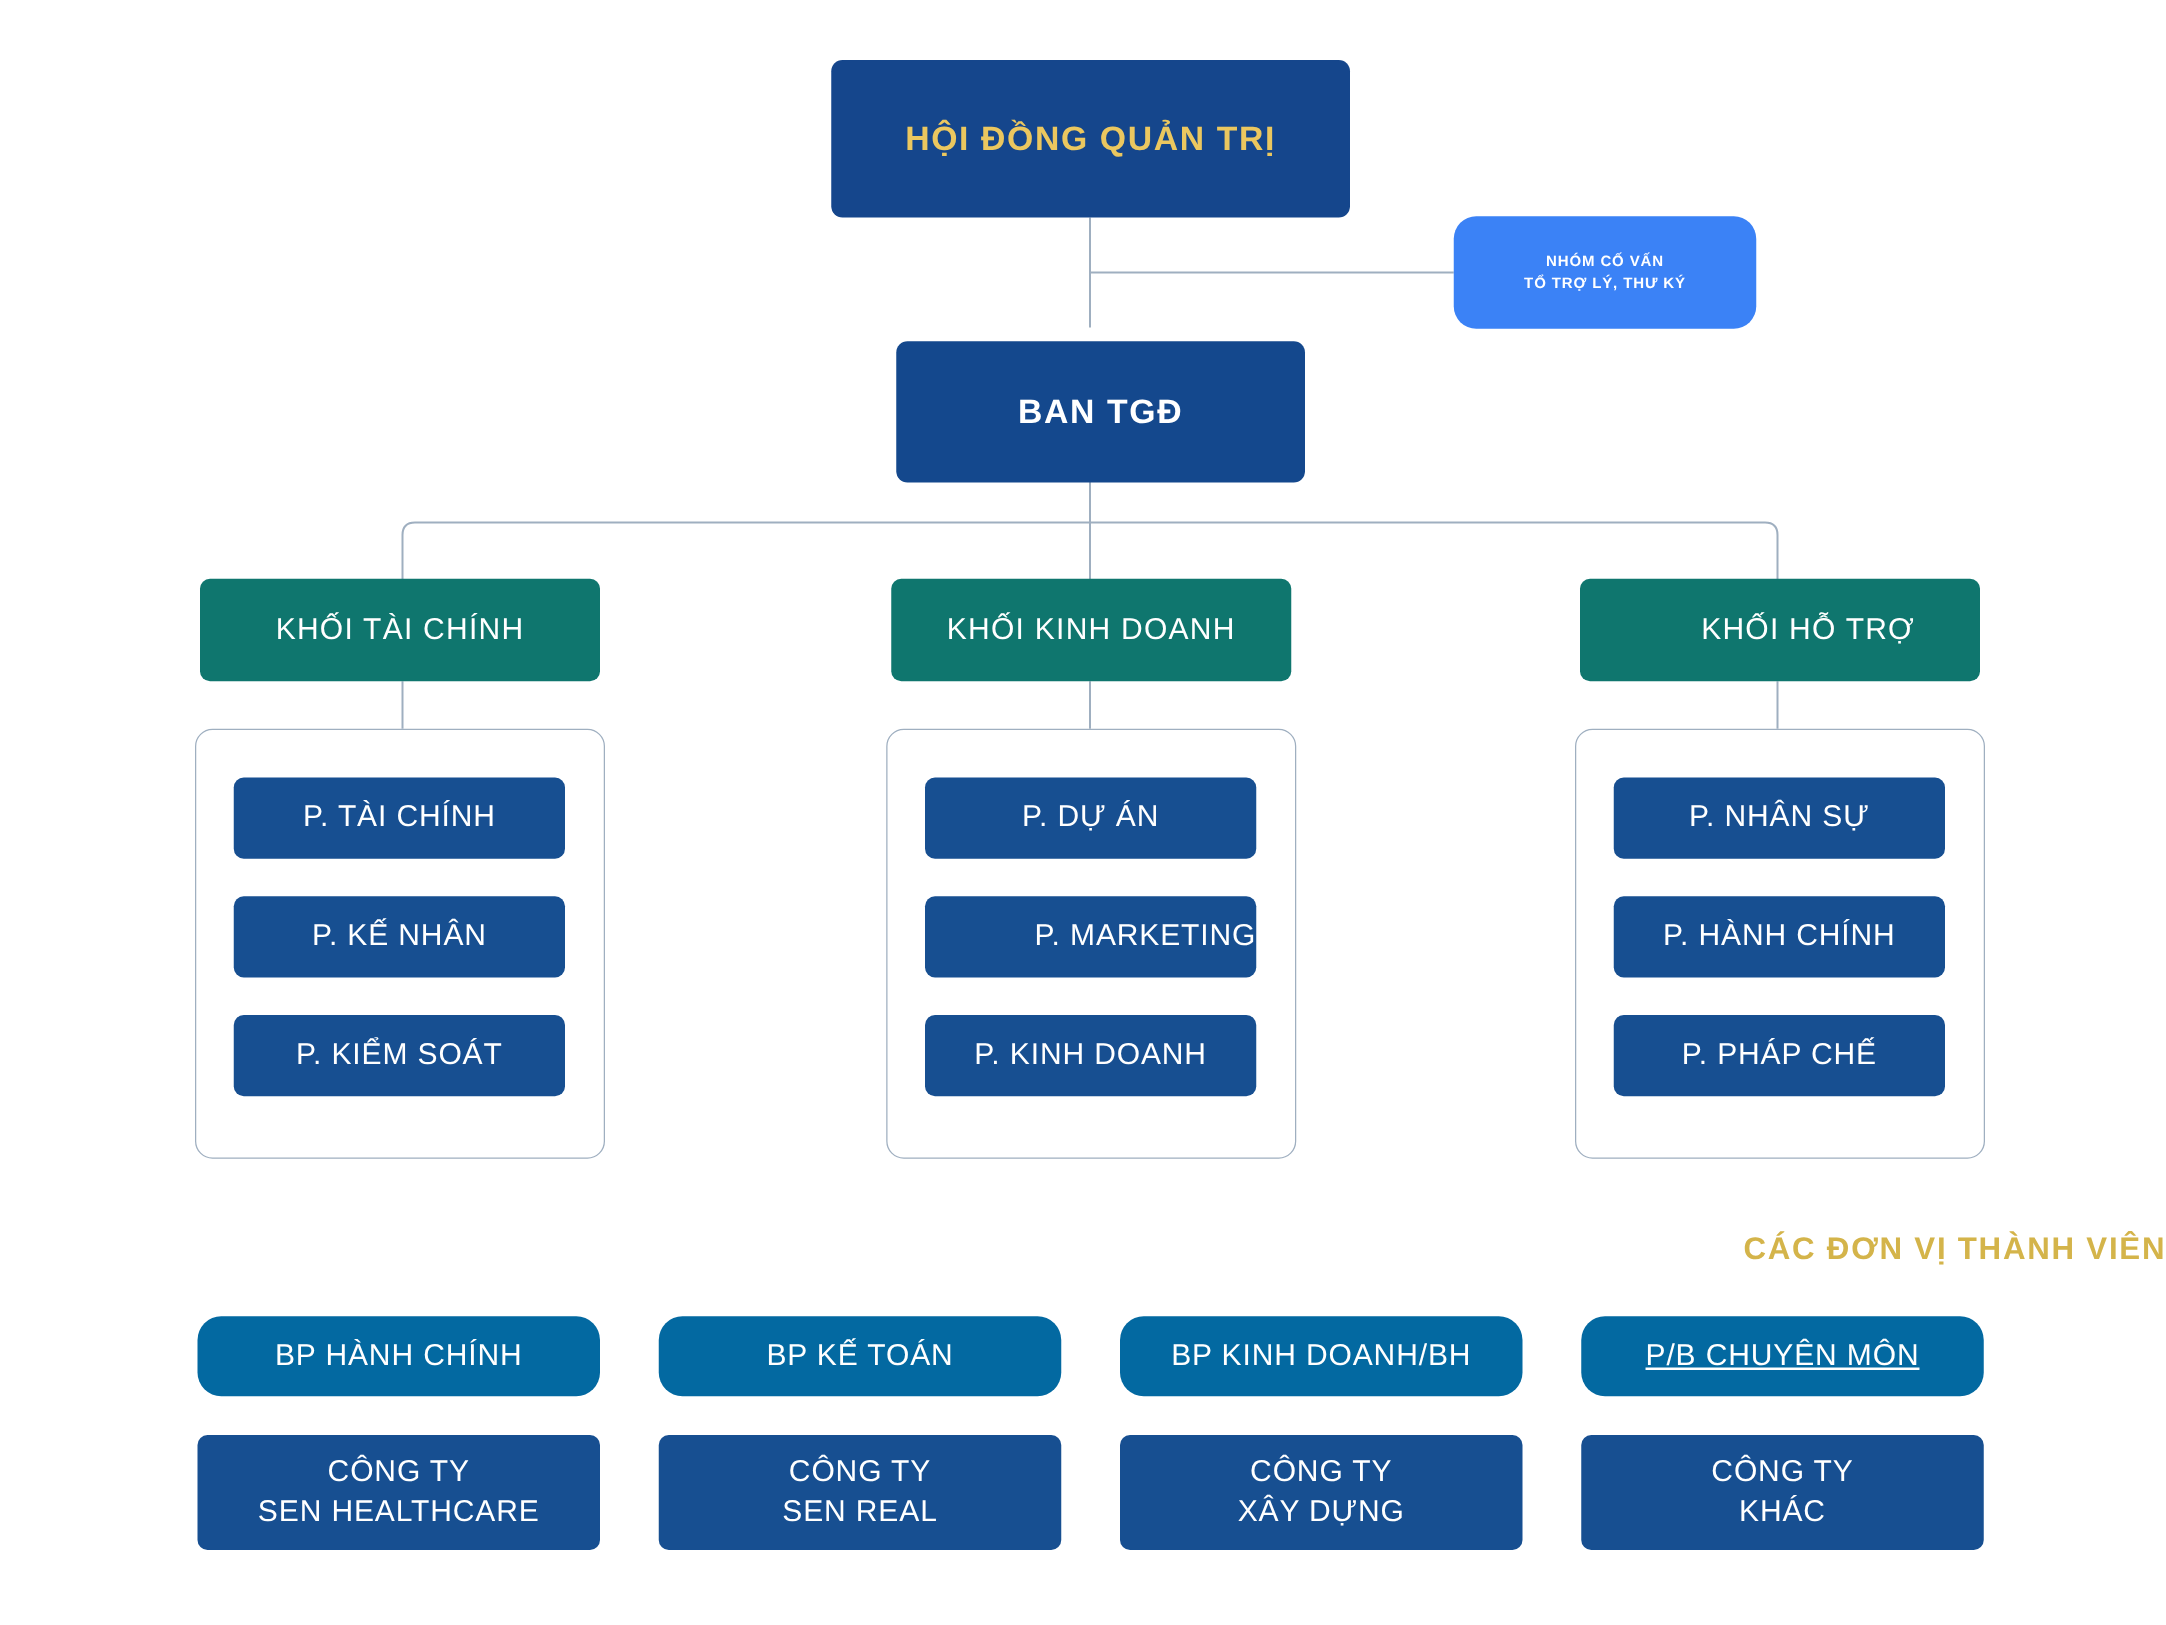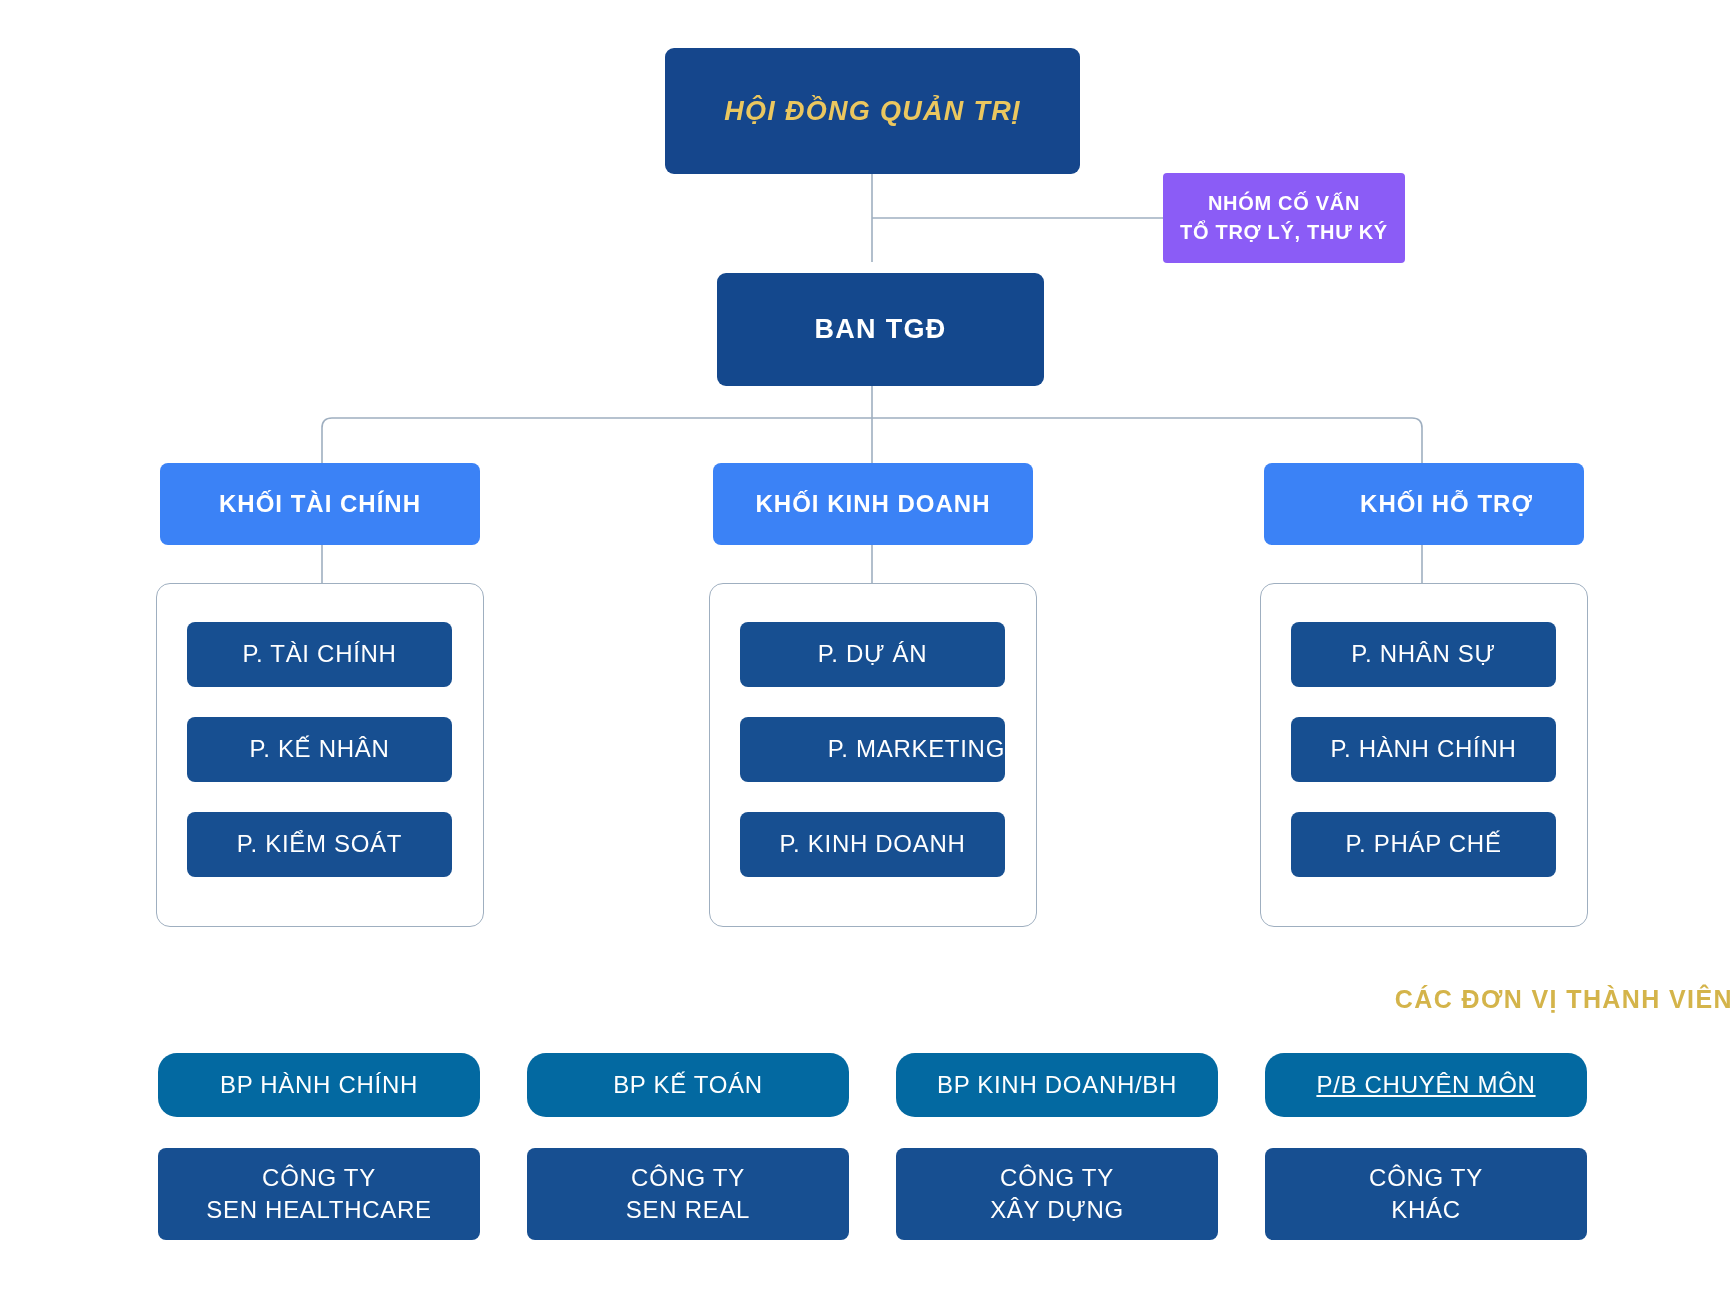--- a/index.html
+++ b/index.html
@@ -41,44 +41,43 @@
     box-sizing: border-box;
     line-height: 1.28;
   }
   .node-root {
     background: #15468C;
     color: #EBC75F;
     font-weight: bold;
     font-size: 27px;
     letter-spacing: 1.3px;
     border-radius: 9px;
-    font-style: italic;
   }
   .node-exec {
     background: #14488D;
     color: #ffffff;
     font-weight: bold;
     font-size: 27px;
     letter-spacing: 1.3px;
     border-radius: 9px;
     margin-top: 11px;
   }
   .node-advisor {
-    background: #8b5cf6;
-    color: #ffffff;
-    font-weight: bold;
-    font-size: 20px;
-    letter-spacing: 0.7px;
-    border-radius: 4px;
+    background: #3b82f6;
+    color: #ffffff;
+    font-weight: bold;
+    font-size: 12px;
+    letter-spacing: 0.7px;
+    border-radius: 18px;
     line-height: 1.45;
   }
   .node-division {
-    background: #3b82f6;
-    color: #ffffff;
-    font-weight: bold;
+    background: #0f766e;
+    color: #ffffff;
+    font-weight: normal;
     font-size: 24px;
     letter-spacing: 1px;
     border-radius: 8px;
   }
   .node-dept {
     background: #174F91;
     color: #ffffff;
     font-weight: normal;
     font-size: 24px;
     letter-spacing: 0.7px;

